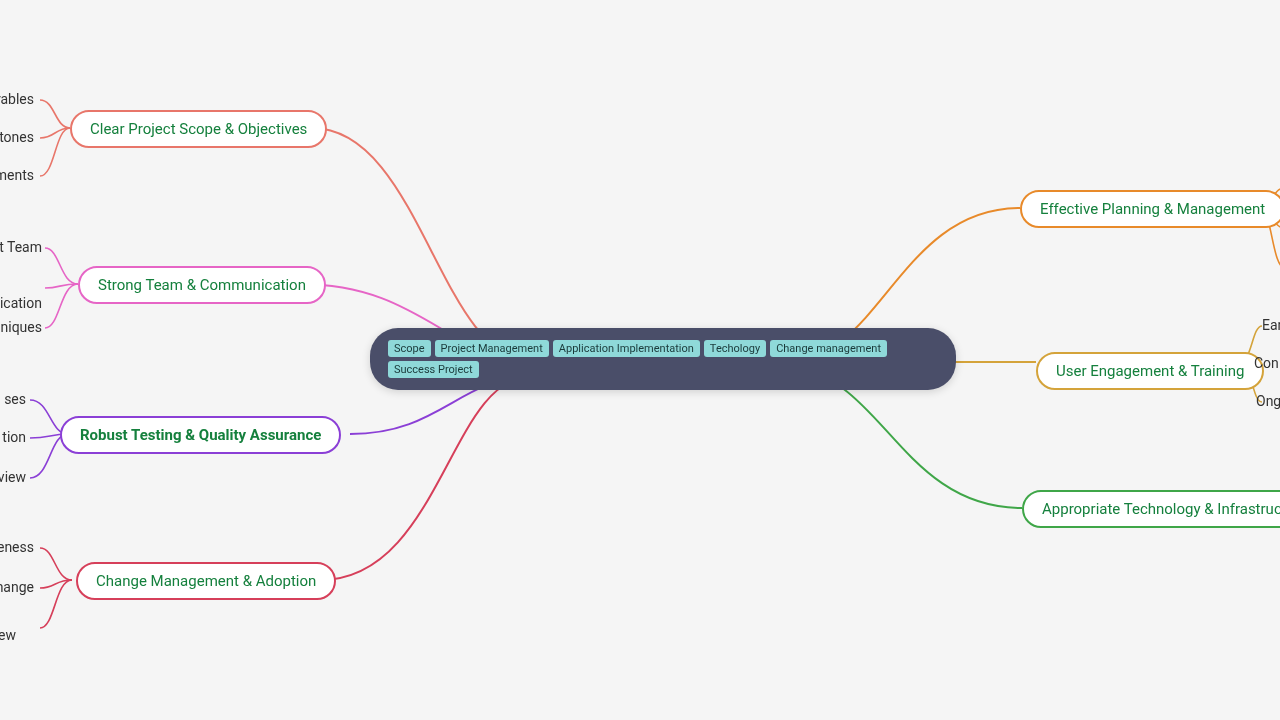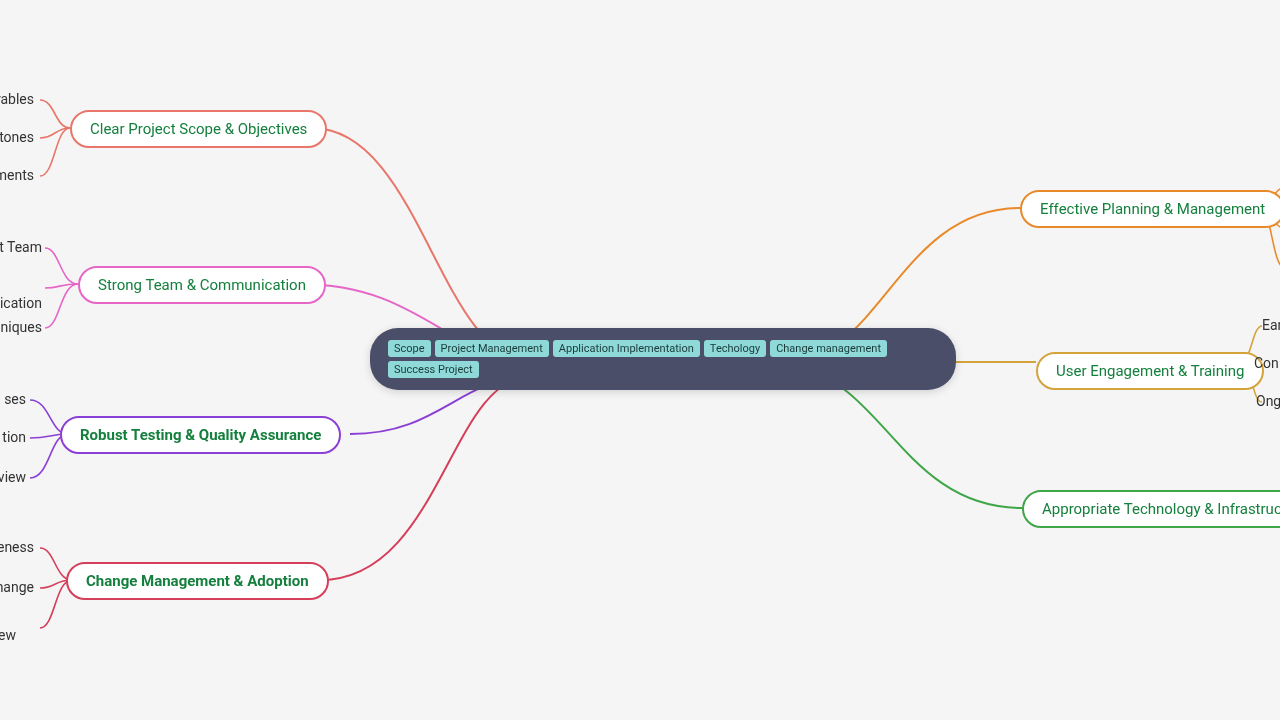--- a/index.html
+++ b/index.html
@@ -112,21 +112,21 @@
     <span class="tag">Success Project</span>
   </div>
 </div>
 
 <div class="node" style="left:70px; top:110px; border-color:#e8766a;">Clear Project Scope &amp; Objectives</div>
 
 <div class="node" style="left:78px; top:266px; border-color:#e665c6;">Strong Team &amp; Communication</div>
 
 <div class="node" style="left:60px; top:416px; border-color:#8b3fd6;font-weight:bold;">Robust Testing &amp; Quality Assurance</div>
 
-<div class="node" style="left:66px; top:562px; border-color:#d63f5a;font-weight:bold;">Change Management &amp; Adoption</div>
+<div class="node" style="left:76px; top:562px; border-color:#d63f5a;">Change Management &amp; Adoption</div>
 
 <div class="node" style="left:1020px; top:190px; border-color:#e88a2a;">Effective Planning &amp; Management</div>
 
 <div class="node" style="left:1036px; top:344px; border-color:#d4a33a;margin-top:8px;">User Engagement &amp; Training</div>
 
 <div class="node" style="left:1022px; top:490px; border-color:#3fa648;">Appropriate Technology &amp; Infrastructure</div>
 
 <div class="leaf" style="right:1246px; top:91px;">rables</div>
 <div class="leaf" style="right:1246px; top:129px;">stones</div>
 <div class="leaf" style="right:1246px; top:167px;">ments</div>

